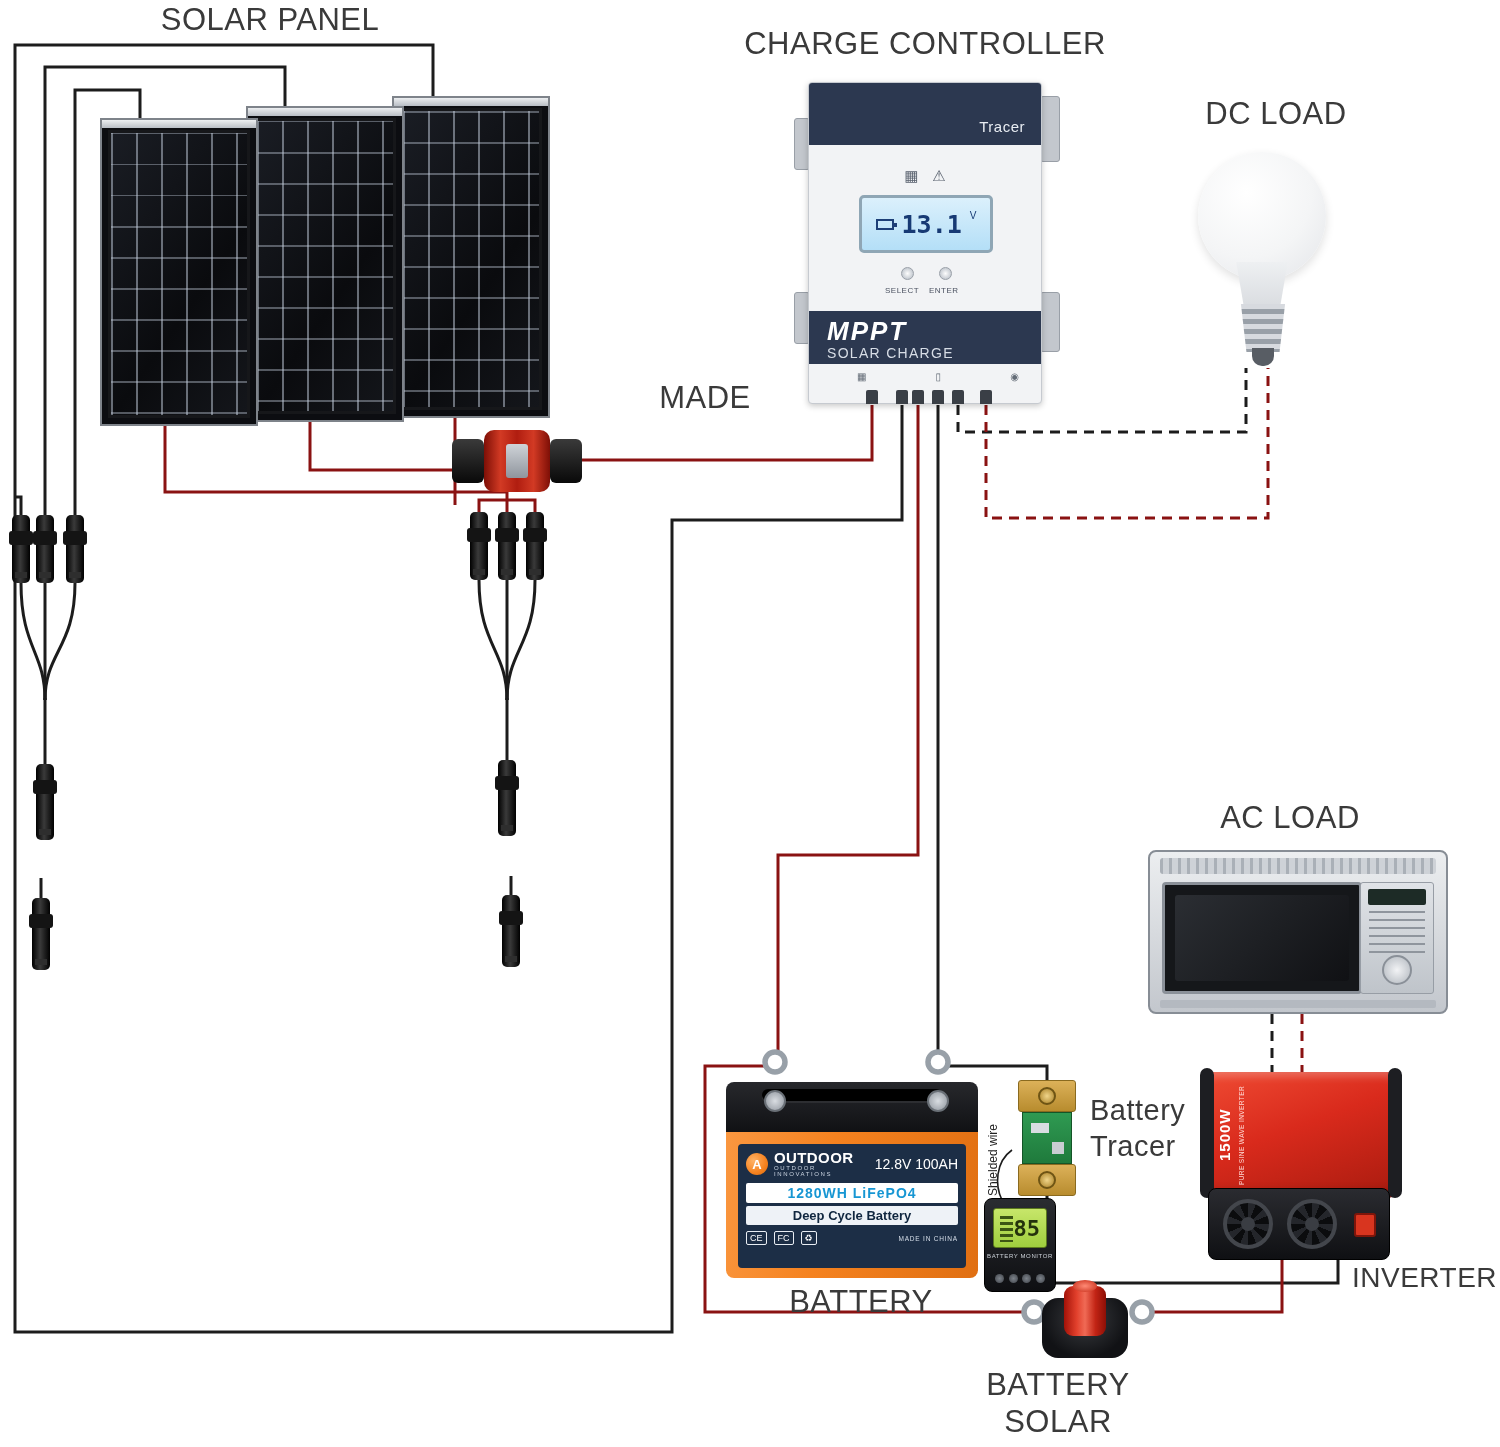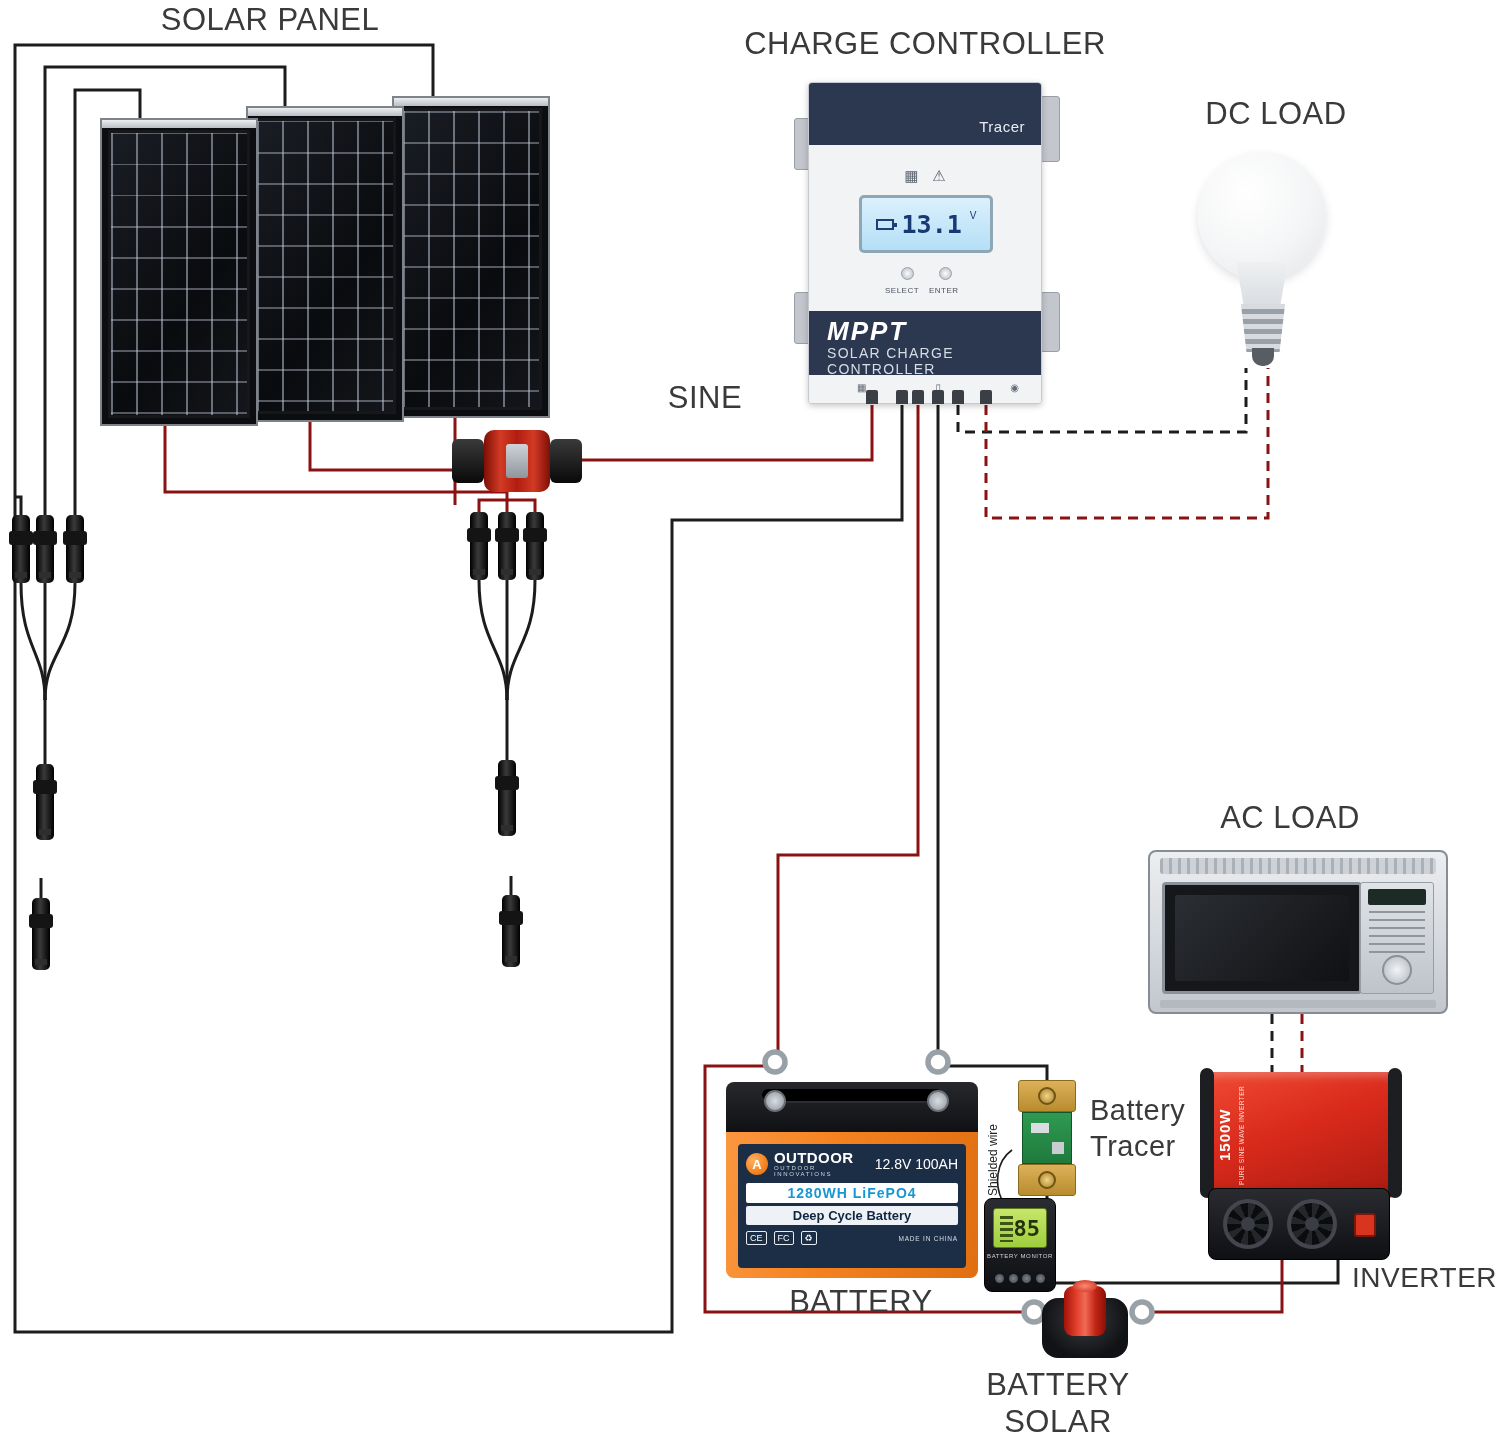--- a/index.html
+++ b/index.html
@@ -49,21 +49,21 @@
   .cc-brand { position:absolute; right:16px; bottom:10px; color:#e8ecf2; font-size:15px; letter-spacing:.5px; }
   .cc-face { position:relative; height:166px; }
   .cc-icons { position:absolute; left:0; right:0; top:22px; text-align:center; color:#59616e; font-size:15px; letter-spacing:14px; text-indent:14px; }
   .cc-lcd { position:absolute; left:50px; top:50px; width:134px; height:58px; background:linear-gradient(#dbf0fc,#b4dff7); border:3px solid #8fa6b5; border-radius:5px; display:flex; align-items:center; justify-content:center; gap:8px; }
   .cc-batt-glyph { width:18px; height:11px; border:2px solid #1d3f77; position:relative; }
   .cc-batt-glyph::after { content:""; position:absolute; right:-5px; top:2px; width:3px; height:4px; background:#1d3f77; }
   .cc-digits { font-family:"DejaVu Sans Mono",monospace; font-weight:bold; font-size:25px; color:#173a74; }
   .cc-unit { font-size:10px; color:#173a74; align-self:flex-start; margin-top:12px; }
   .cc-btn { position:absolute; top:122px; width:13px; height:13px; border-radius:50%; background:radial-gradient(#fdfdfd,#c7ccd3 70%); border:1px solid #9aa0a8; }
   .cc-btnlbl { position:absolute; top:141px; font-size:8px; color:#4a5160; letter-spacing:.5px; }
-  .cc-mppt { height:64px; background:var(--controller-navy,#2c3850); color:#fff; padding:7px 0 0 18px; }
+  .cc-mppt { height:53px; background:var(--controller-navy,#2c3850); color:#fff; padding:7px 0 0 18px; }
   .cc-mppt-title { font-size:26px; font-weight:bold; font-style:italic; letter-spacing:2px; line-height:27px; }
   .cc-mppt-sub { font-size:14px; letter-spacing:1.3px; color:#d7dde6; }
   .cc-bottom { position:relative; height:34px; background:#f2f3f5; }
   .cc-tstrip { position:absolute; left:48px; right:22px; top:7px; display:flex; justify-content:space-between; font-size:10px; color:#636b76; }
   .cc-term { position:absolute; z-index:2; width:12px; height:14px; background:#3a3f46; border-radius:2px 2px 0 0; top:390px; }
 
   
   #bulb-glass { left:1198px; top:152px; width:128px; height:128px; border-radius:50%;
     background:radial-gradient(circle at 38% 32%, #ffffff 0%, #f4f5f6 55%, #e2e4e8 100%); box-shadow:0 4px 10px rgba(0,0,0,.12); }
   #bulb-neck { left:1234px; top:262px; width:56px; height:46px; background:linear-gradient(#eef0f2,#d9dce0); clip-path:polygon(4% 0,96% 0,82% 100%,18% 100%); }
@@ -186,21 +186,21 @@
     <path class="wrd" d="M1302,1014 V1076"></path>
     <circle class="ring" cx="775" cy="1062" r="10"></circle>
     <circle class="ring" cx="938" cy="1062" r="10"></circle>
     <circle class="ring" cx="1034" cy="1312" r="10"></circle>
     <circle class="ring" cx="1142" cy="1312" r="10"></circle>
   </svg>
 
   <div class="lbl center" style="left:735px;top:26px;width:380px">CHARGE CONTROLLER</div>
   <div class="lbl center" style="left:120px;top:2px;width:300px">SOLAR PANEL</div>
   <div class="lbl center" style="left:1166px;top:96px;width:220px">DC LOAD</div>
-  <div class="lbl center" style="left:640px;top:380px;width:130px">SINE</div>
+  <div class="lbl center" style="left:640px;top:380px;width:130px">MADE</div>
   <div class="lbl center" style="left:1180px;top:800px;width:220px">AC LOAD</div>
   <div class="lbl mid" style="left:1090px;top:1092px;width:140px">
     <div>Battery</div>
     <div>Tracer</div>
   </div>
   <div class="lbl center" style="left:756px;top:1284px;width:210px">BATTERY</div>
   <div class="lbl" style="left:1352px;top:1262px;width:150px;font-size:28px">INVERTER</div>
   <div class="lbl center two-line" style="left:968px;top:1366px;width:180px">
     <div>BATTERY</div>
     <div>SOLAR</div>

